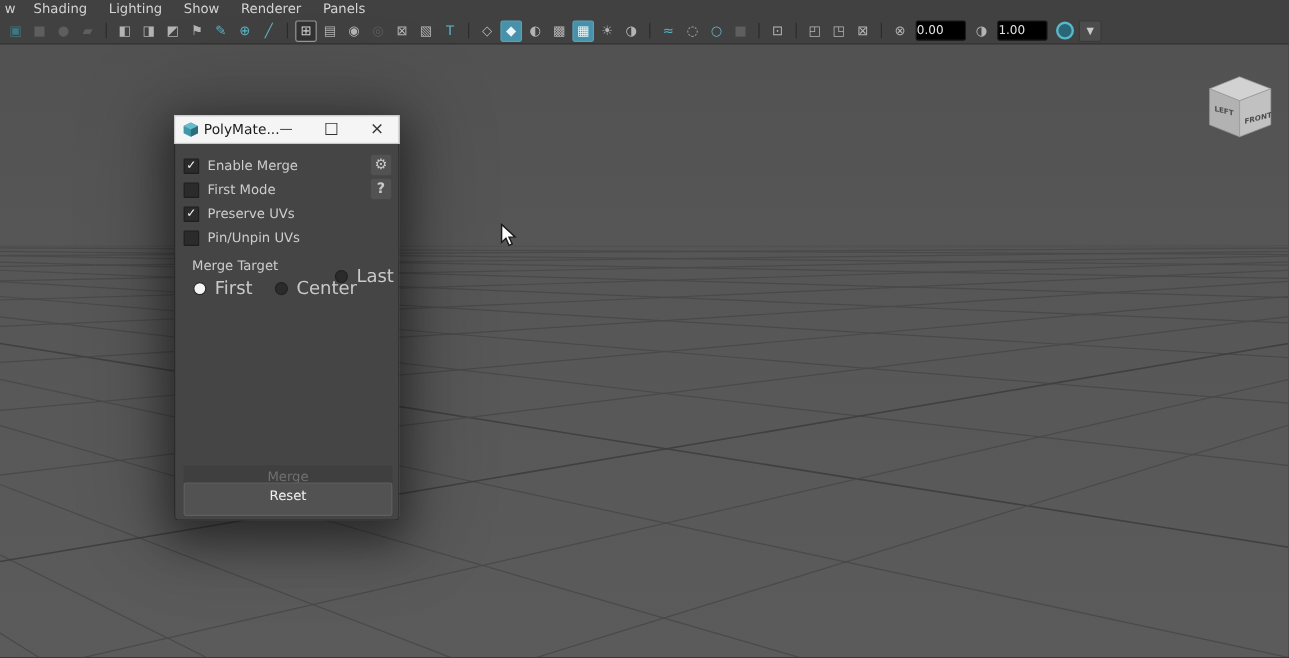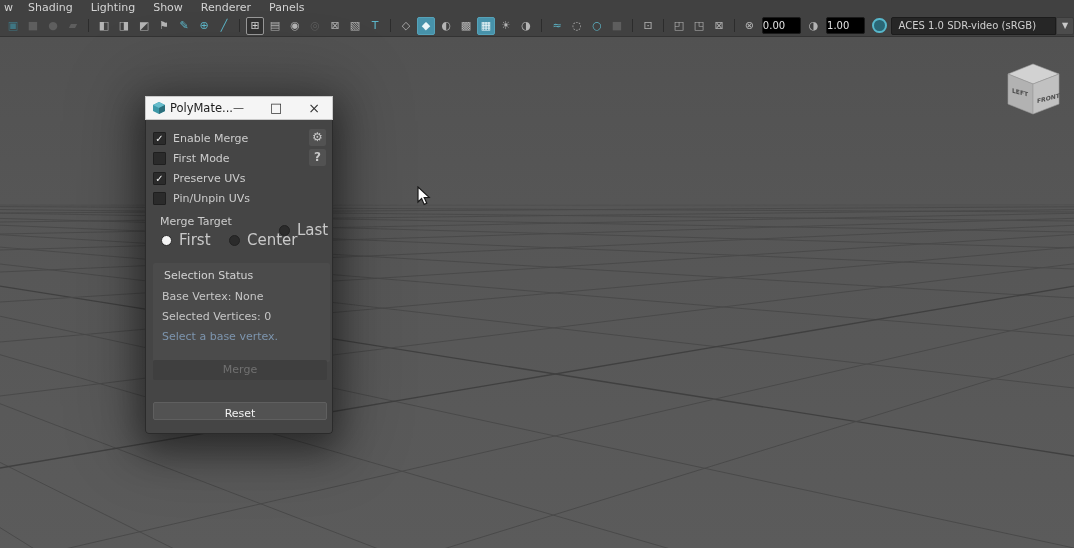--- a/index.html
+++ b/index.html
@@ -62,22 +62,22 @@
   .radio-item{position:absolute;display:flex;align-items:center;gap:7px;height:12px;}
   .radio-dot{width:9px;height:9px;border-radius:50%;background:#2b2b2b;border:1px solid #222;}
   .radio-dot.sel{background:#f4f4f4;border-color:#2a2a2a;}
   .radio-label{font-size:15px;color:#c9c9c9;text-align:center;}
   #status-panel{position:absolute;left:7px;top:143px;width:177px;height:99px;background:#4b4b4b;
                 border-radius:2px;box-sizing:border-box;padding:5px 9px;}
   #status-header{font-size:11px;color:#d2d2d2;margin:1px 0 8px 2px;}
   .status-line{font-size:11px;color:#c6c6c6;margin:0 0 7px 0;}
   #status-hint{font-size:11px;color:#7d95ae;}
   .dlg-btn{position:absolute;left:7px;width:174px;text-align:center;font-size:11px;border-radius:2px;}
-  #merge-btn{top:240px;height:20px;line-height:20px;background:#3f3f3f;color:#707070;}
-  #reset-btn{top:282px;height:18px;line-height:22px;background:#525252;color:#f1f1f1;
+  #merge-btn{top:268px;height:20px;line-height:20px;background:#3f3f3f;color:#707070;}
+  #reset-btn{top:282px;height:28px;line-height:22px;background:#525252;color:#f1f1f1;
              border:1px solid #5f5f5f;box-sizing:border-box;}
 </style>
 </head>
 <body>
 
 <div id="app">
 
   <div id="viewport">
     <svg width="1074" height="512">
       <defs>
@@ -174,21 +174,20 @@
           <span class="tbtn normal">◰</span>
           <span class="tbtn normal">◳</span>
           <span class="tbtn normal">⊠</span>
         </span>
       <span class="tb-sep"></span>
       <span class="tbtn normal">⊗</span>
       <span class="tb-field">0.00</span>
       <span class="tbtn normal">◑</span>
       <span class="tb-field">1.00</span>
       <span id="cm-toggle"></span>
-      <span id="cs-select">ACES 1.0 SDR-video (sRGB)</span>
       <span id="cs-arrow">▼</span>
     </div>
   </div>
 
   <div id="view-cube">
     <svg width="64" height="60">
       <polygon points="6,17 31,7 57,17 31,27" fill="#d2d2d2" stroke="#9a9a9a" stroke-width="0.6"></polygon>
       <polygon points="6,17 31,27 31,57 6,47" fill="#b2b2b2" stroke="#9a9a9a" stroke-width="0.6"></polygon>
       <polygon points="31,27 57,17 57,47 31,57" fill="#c1c1c1" stroke="#9a9a9a" stroke-width="0.6"></polygon>
       <text x="10" y="36" font-size="6" font-weight="bold" fill="#4b4b4b" transform="skewY(14) translate(0,-3)">LEFT</text>
@@ -253,24 +252,18 @@
           <span class="radio-item" style="left: 83px; top: 114px;">
             <span class="radio-dot"></span>
             <span class="radio-label">Center</span>
           </span>
           <span class="radio-item" style="left: 133px; top: 104px;">
             <span class="radio-dot"></span>
             <span class="radio-label">Last</span>
           </span>
         </div>
 
-      <div id="status-panel">
-        <div id="status-header">Selection Status</div>
-        <div class="status-line">Base Vertex: None</div>
-        <div class="status-line">Selected Vertices: 0</div>
-        <div id="status-hint">Select a base vertex.</div>
-      </div>
 
       <div class="dlg-btn" id="merge-btn">Merge</div>
       <div class="dlg-btn" id="reset-btn">Reset</div>
     </div>
   </div>
 </div>
 
 </body></html>

